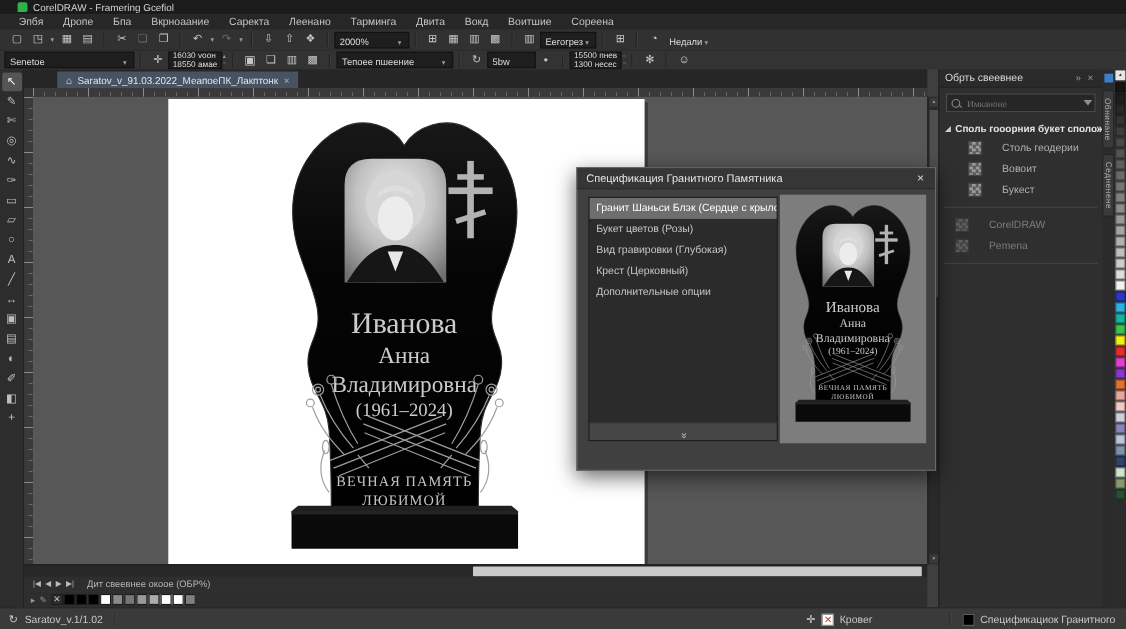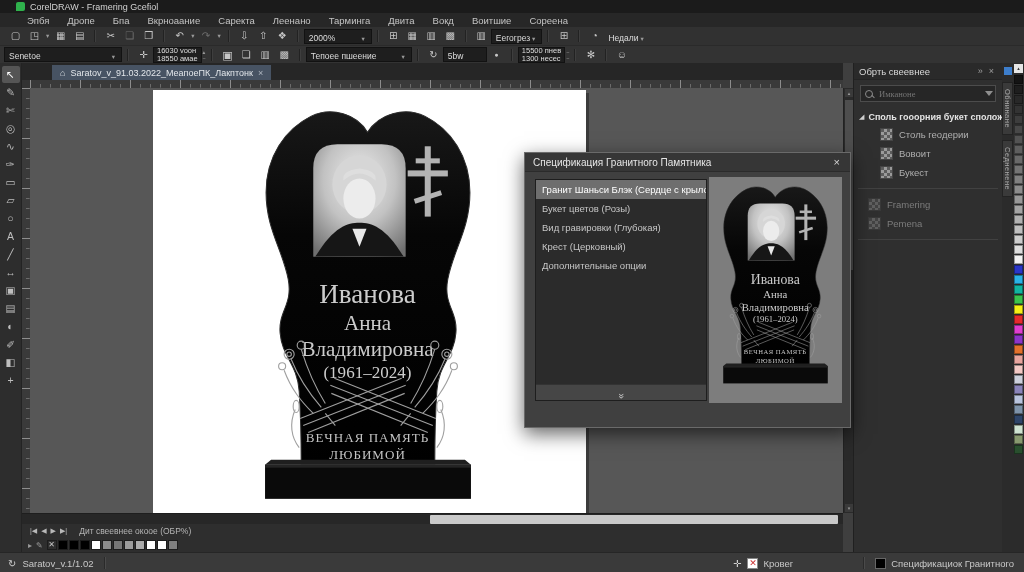--- a/index.html
+++ b/index.html
@@ -4,21 +4,21 @@
 <style>
   html,body{margin:0;padding:0;background:#1a1a1a}
   .app{position:relative;width:1024px;height:572px;background:#3f3f3f;overflow:hidden;
        font-family:"Liberation Sans","DejaVu Sans",sans-serif;color:#c9c9c9;
        -webkit-font-smoothing:antialiased}
   .abs{position:absolute}
 
   
   .titlebar{left:0;top:0;width:1024px;height:13px;background:#1b1b1b;display:flex;align-items:center;gap:5px;padding:0 16px;box-sizing:border-box;font-size:9px;color:#d2d2d2}
   .logo{width:9px;height:9px;background:#2fb24c;border-radius:2px 2px 2px 0;flex:none}
-  .menubar{left:0;top:13px;width:1024px;height:14px;background:#272727;display:flex;align-items:center;padding-left:18px;box-sizing:border-box;font-size:9.5px;color:#c4c4c4}
+  .menubar{left:0;top:13px;width:1024px;height:14px;background:#272727;display:flex;align-items:center;padding-left:8px;box-sizing:border-box;font-size:9.5px;color:#c4c4c4}
   .menubar span{padding:0 9px;cursor:default;white-space:nowrap}
 
   
   .toolbar{left:0;top:27px;width:1024px;height:18px;background:#313131;display:flex;align-items:center;padding-left:6px;box-sizing:border-box}
   .propbar{left:0;top:45px;width:1024px;height:18px;background:#333333;border-top:1px solid #2a2a2a;display:flex;align-items:center;padding-left:4px;box-sizing:border-box}
   .tbtn{min-width:15px;text-align:center;color:#c6c6c6;font-size:10px;line-height:16px;padding:0 2px;flex:none}
   .tbtn.dim{color:#6e6e6e}
   .caret{font-size:6.5px;color:#9a9a9a;padding:0 2px;flex:none}
   .sep{width:1px;height:12px;background:#222;border-right:1px solid #3e3e3e;margin:0 5px;flex:none}
   .combo{background:#1e1e1e;border:1px solid #121212;height:13px;display:flex;align-items:flex-end;font-size:8.5px;padding:0 4px;color:#ddd;flex:none;white-space:nowrap}
@@ -67,21 +67,21 @@
   .dockhead{height:16px;display:flex;align-items:center;padding:0 5px;color:#d8d8d8;font-size:9.5px;background:#2a2a2a;border-bottom:1px solid #242424}
   .dockhead .grow{flex:1}
   .hicon{color:#9f9f9f;font-size:9px;padding:0 3px}
   .search{margin:5px 6px;height:15px;background:#262626;border:1px solid #4c4c4c;display:flex;align-items:center;padding:0 4px;gap:4px}
   .search input{background:none;border:none;outline:none;color:#bbb;font-size:8.5px;width:100px;font-family:Liberation Serif, serif}
   .mag{width:6px;height:6px;border:1px solid #8a8a8a;border-radius:50%;position:relative;flex:none}
   .mag::after{content:"";position:absolute;left:5px;top:5px;width:4px;height:1px;background:#8a8a8a;transform:rotate(45deg)}
   .funnel{width:0;height:0;border-left:4px solid transparent;border-right:4px solid transparent;border-top:5px solid #8f8f8f;margin-left:auto;flex:none}
   .group{display:flex;align-items:center;gap:4px;padding:5px 5px 3px 5px;color:#e4e4e4;font-weight:bold;font-size:9px;white-space:nowrap}
   .exp{font-size:7px;color:#cfcfcf}
-  .ditem{display:flex;align-items:center;gap:6px;padding:3px 4px 3px 26px;color:#b0b0b0}
+  .ditem{display:flex;align-items:center;gap:18px;padding:3px 4px 3px 26px;color:#b0b0b0}
   .check{width:11px;height:11px;background:conic-gradient(#9a9a9a 0 25%,#5c5c5c 0 50%,#9a9a9a 0 75%,#5c5c5c 0) 0 0/6px 6px;border:1px solid #444;flex:none}
   .ddiv{height:1px;background:#414141;margin:6px 4px}
   .ditem.dim{color:#7c7c7c}
   .ditem.dim .check{opacity:.45}
   .tabstrip{left:1002px;top:63px;width:11px;height:489px;background:#2b2b2b;display:flex;flex-direction:column;align-items:center}
   .stripicon{width:8px;height:8px;background:#3d7ecc;margin:4px 0 2px}
   .vtab{writing-mode:vertical-rl;font-size:7.5px;color:#ababab;background:#3a3a3a;border:1px solid #232323;padding:6px 0;margin-top:5px;letter-spacing:.5px}
   .palette{left:1013px;top:63px;width:11px;height:489px;background:#2b2b2b;display:flex;flex-direction:column;align-items:center;box-sizing:border-box}
   .palup{width:9px;height:9px;background:#e6e6e6;color:#333;font-size:5px;line-height:9px;text-align:center;margin:1px 0}
   .palette .rep div{width:9px;height:9px;margin-top:1px;border:1px solid rgba(0,0,0,.35);box-sizing:border-box}
@@ -389,21 +389,21 @@
       <span class="check"></span>
       <span>Вовоит</span>
     </div>
     <div class="ditem">
       <span class="check"></span>
       <span>Букест</span>
     </div>
     <div class="ddiv"></div>
     <div class="ditem dim" style="padding-left:14px">
       <span class="check"></span>
-      <span>Framering</span>
+      <span>CorelDRAW</span>
     </div>
     <div class="ditem dim" style="padding-left:14px">
       <span class="check"></span>
       <span>Pemena</span>
     </div>
     <div class="ddiv"></div>
   </div>
 
   <div class="abs tabstrip">
     <span class="stripicon"></span>

